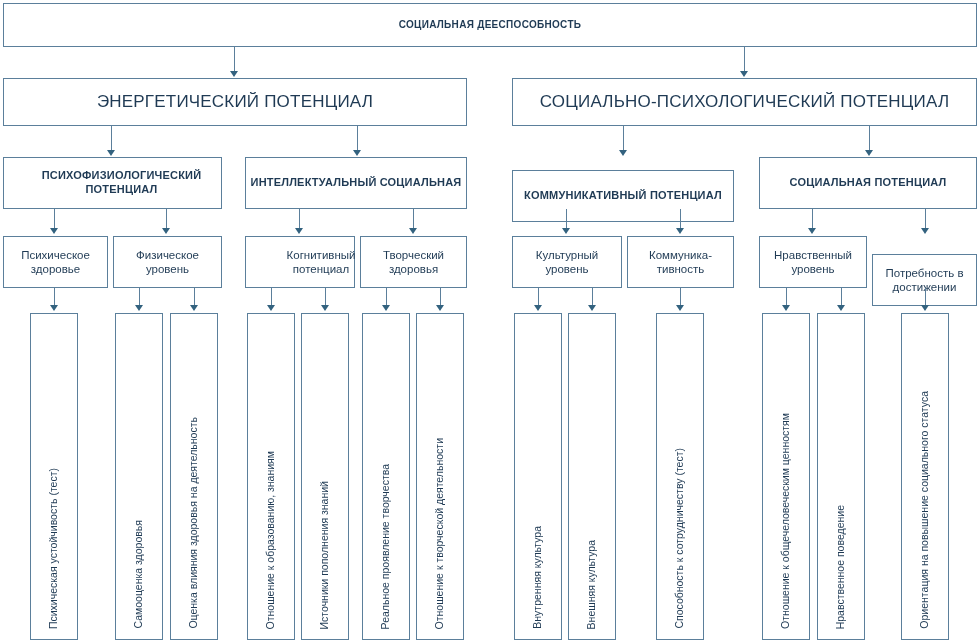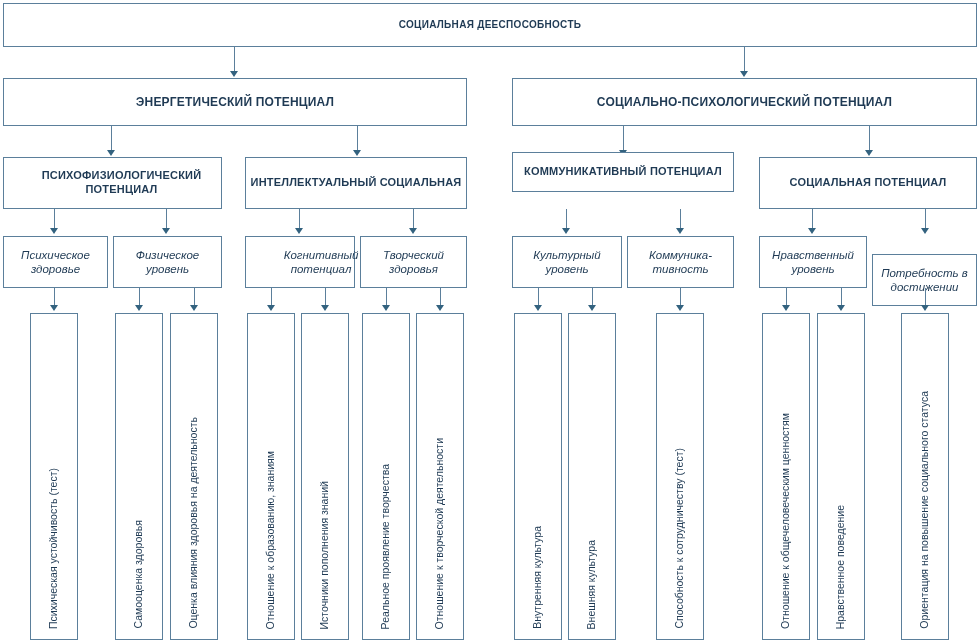--- a/index.html
+++ b/index.html
@@ -28,27 +28,27 @@
   .box::after{
     content:"";position:absolute;inset:0;
     background:linear-gradient(180deg,#fbfdfe 0%, #ffffff 40%);
     z-index:-1;
   }
 
   .lvl1{
     font-size:10px;font-weight:700;letter-spacing:.3px;
   }
   .lvl2{
-    font-size:12px;font-weight:700;letter-spacing:.2px;
+    font-size:17px;font-weight:400;letter-spacing:.2px;
   }
   .lvl3{
     font-size:11px;font-weight:700;letter-spacing:.2px;
   }
   .lvl4{
-    font-size:11.5px;font-weight:400;font-style:italic;
+    font-size:11.5px;font-weight:400;
   }
   .vbox{
     font-size:10.5px;font-weight:400;
     padding:6px 0 10px 0;
     align-items:flex-end;
     justify-content:center;
   }
   .vbox span{
     writing-mode:vertical-rl;
     transform:rotate(180deg);
@@ -96,21 +96,21 @@
   <div class="arw" style="left:619px;top:150px;"></div>
   <div class="ln lnv" style="left:869px;top:126px;height:26px;"></div>
   <div class="arw" style="left:865px;top:150px;"></div>
 
   <div class="box lvl3" style="left:3px;top:157px;width:219px;height:52px;padding-left:18px;">
     <span>ПСИХОФИЗИОЛОГИЧЕСКИЙ ПОТЕНЦИАЛ</span>
   </div>
   <div class="box lvl3" style="left:245px;top:157px;width:222px;height:52px;">
     <span>ИНТЕЛЛЕКТУАЛЬНЫЙ СОЦИАЛЬНАЯ</span>
   </div>
-  <div class="box lvl3" style="left:512px;top:152px;width:222px;height:40px;">
+  <div class="box lvl3" style="left:512px;top:170px;width:222px;height:52px;">
     <span>КОММУНИКАТИВНЫЙ ПОТЕНЦИАЛ</span>
   </div>
   <div class="box lvl3" style="left:759px;top:157px;width:218px;height:52px;">
     <span>СОЦИАЛЬНАЯ ПОТЕНЦИАЛ</span>
   </div>
 
   <div class="ln lnv" style="left:54px;top:209px;height:21px;"></div>
   <div class="arw" style="left:50px;top:228px;"></div>
   <div class="ln lnv" style="left:166px;top:209px;height:21px;"></div>
   <div class="arw" style="left:162px;top:228px;"></div>

